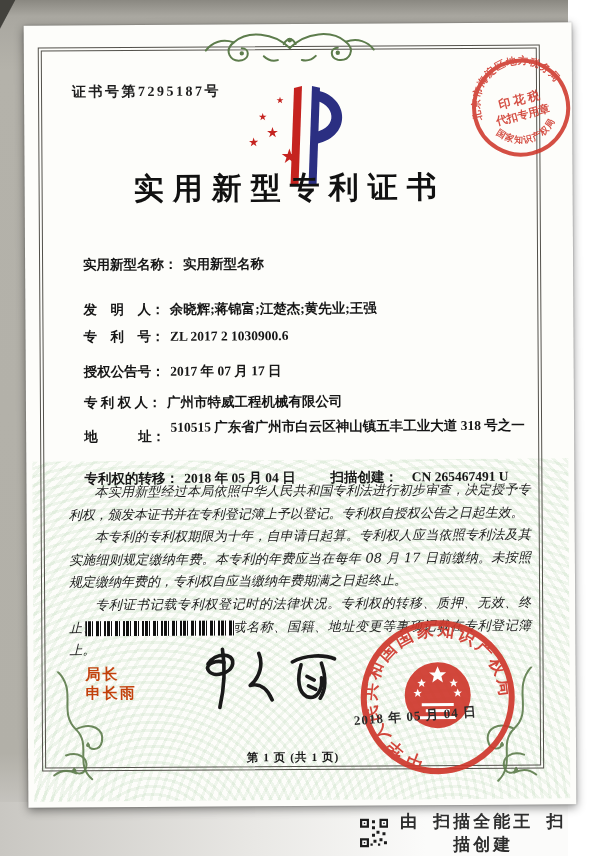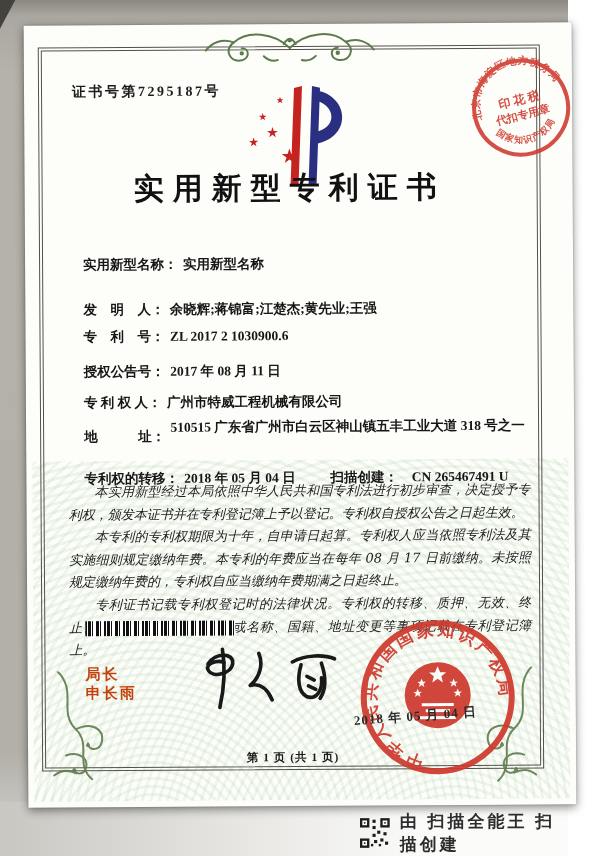--- a/index.html
+++ b/index.html
@@ -72,22 +72,22 @@
 
   .seal { position:absolute; left:330px; top:594px; width:160px; height:160px; opacity:.92; }
   .seal-date { position:absolute; left:326px; top:684px; font-size:13px; font-weight:600;
                color:#2b2b2b; letter-spacing:1px; transform:rotate(-4deg); z-index:6; white-space:nowrap; }
   .tax-seal { position:absolute; left:445px; top:33px; width:104px; height:104px; transform:rotate(-14deg); opacity:.88; }
 
   .page-info { position:absolute; left:14px; top:726px; width:502px; text-align:center;
                font-size:11.5px; font-weight:600; color:#1a1a1a; letter-spacing:1px; }
 
   .credit { position:absolute; left:360px; top:810px; display:flex; align-items:center; gap:10px; }
-  .credit .txt { font-family:Liberation Sans, sans-serif; font-size:17px; font-weight:bold;
-                 color:#2d2d2d; letter-spacing:3px; }
+  .credit .txt { font-family:Liberation Mono, monospace; font-size:17px; font-weight:bold;
+                 color:#2d2d2d; letter-spacing:3px;text-align:center; }
 </style>
 </head>
 <body>
 
 <div class="photo">
 
   <div class="bottom-band"></div>
 
   <div class="paper">
     <div class="guilloche"></div>
@@ -162,21 +162,21 @@
       <div class="frow r2">
         <span class="lab">发　明　人：</span>
         <span class="val">余晓辉;蒋锦富;江楚杰;黄先业;王强</span>
       </div>
       <div class="frow r3">
         <span class="lab">专　利　号：</span>
         <span class="val">ZL 2017 2 1030900.6</span>
       </div>
       <div class="frow r4">
         <span class="lab">授权公告号：</span>
-        <span class="val">2017 年 08 月 11 日</span>
+        <span class="val">2017 年 07 月 17 日</span>
       </div>
       <div class="frow r5">
         <span class="lab">专 利 权 人：</span>
         <span class="val">广州市特威工程机械有限公司</span>
       </div>
       <div class="frow r6">
         <span class="lab">地　　　址：</span>
         <span class="val">510515 广东省广州市白云区神山镇五丰工业大道 318 号之一</span>
       </div>
       <div class="frow r7">

